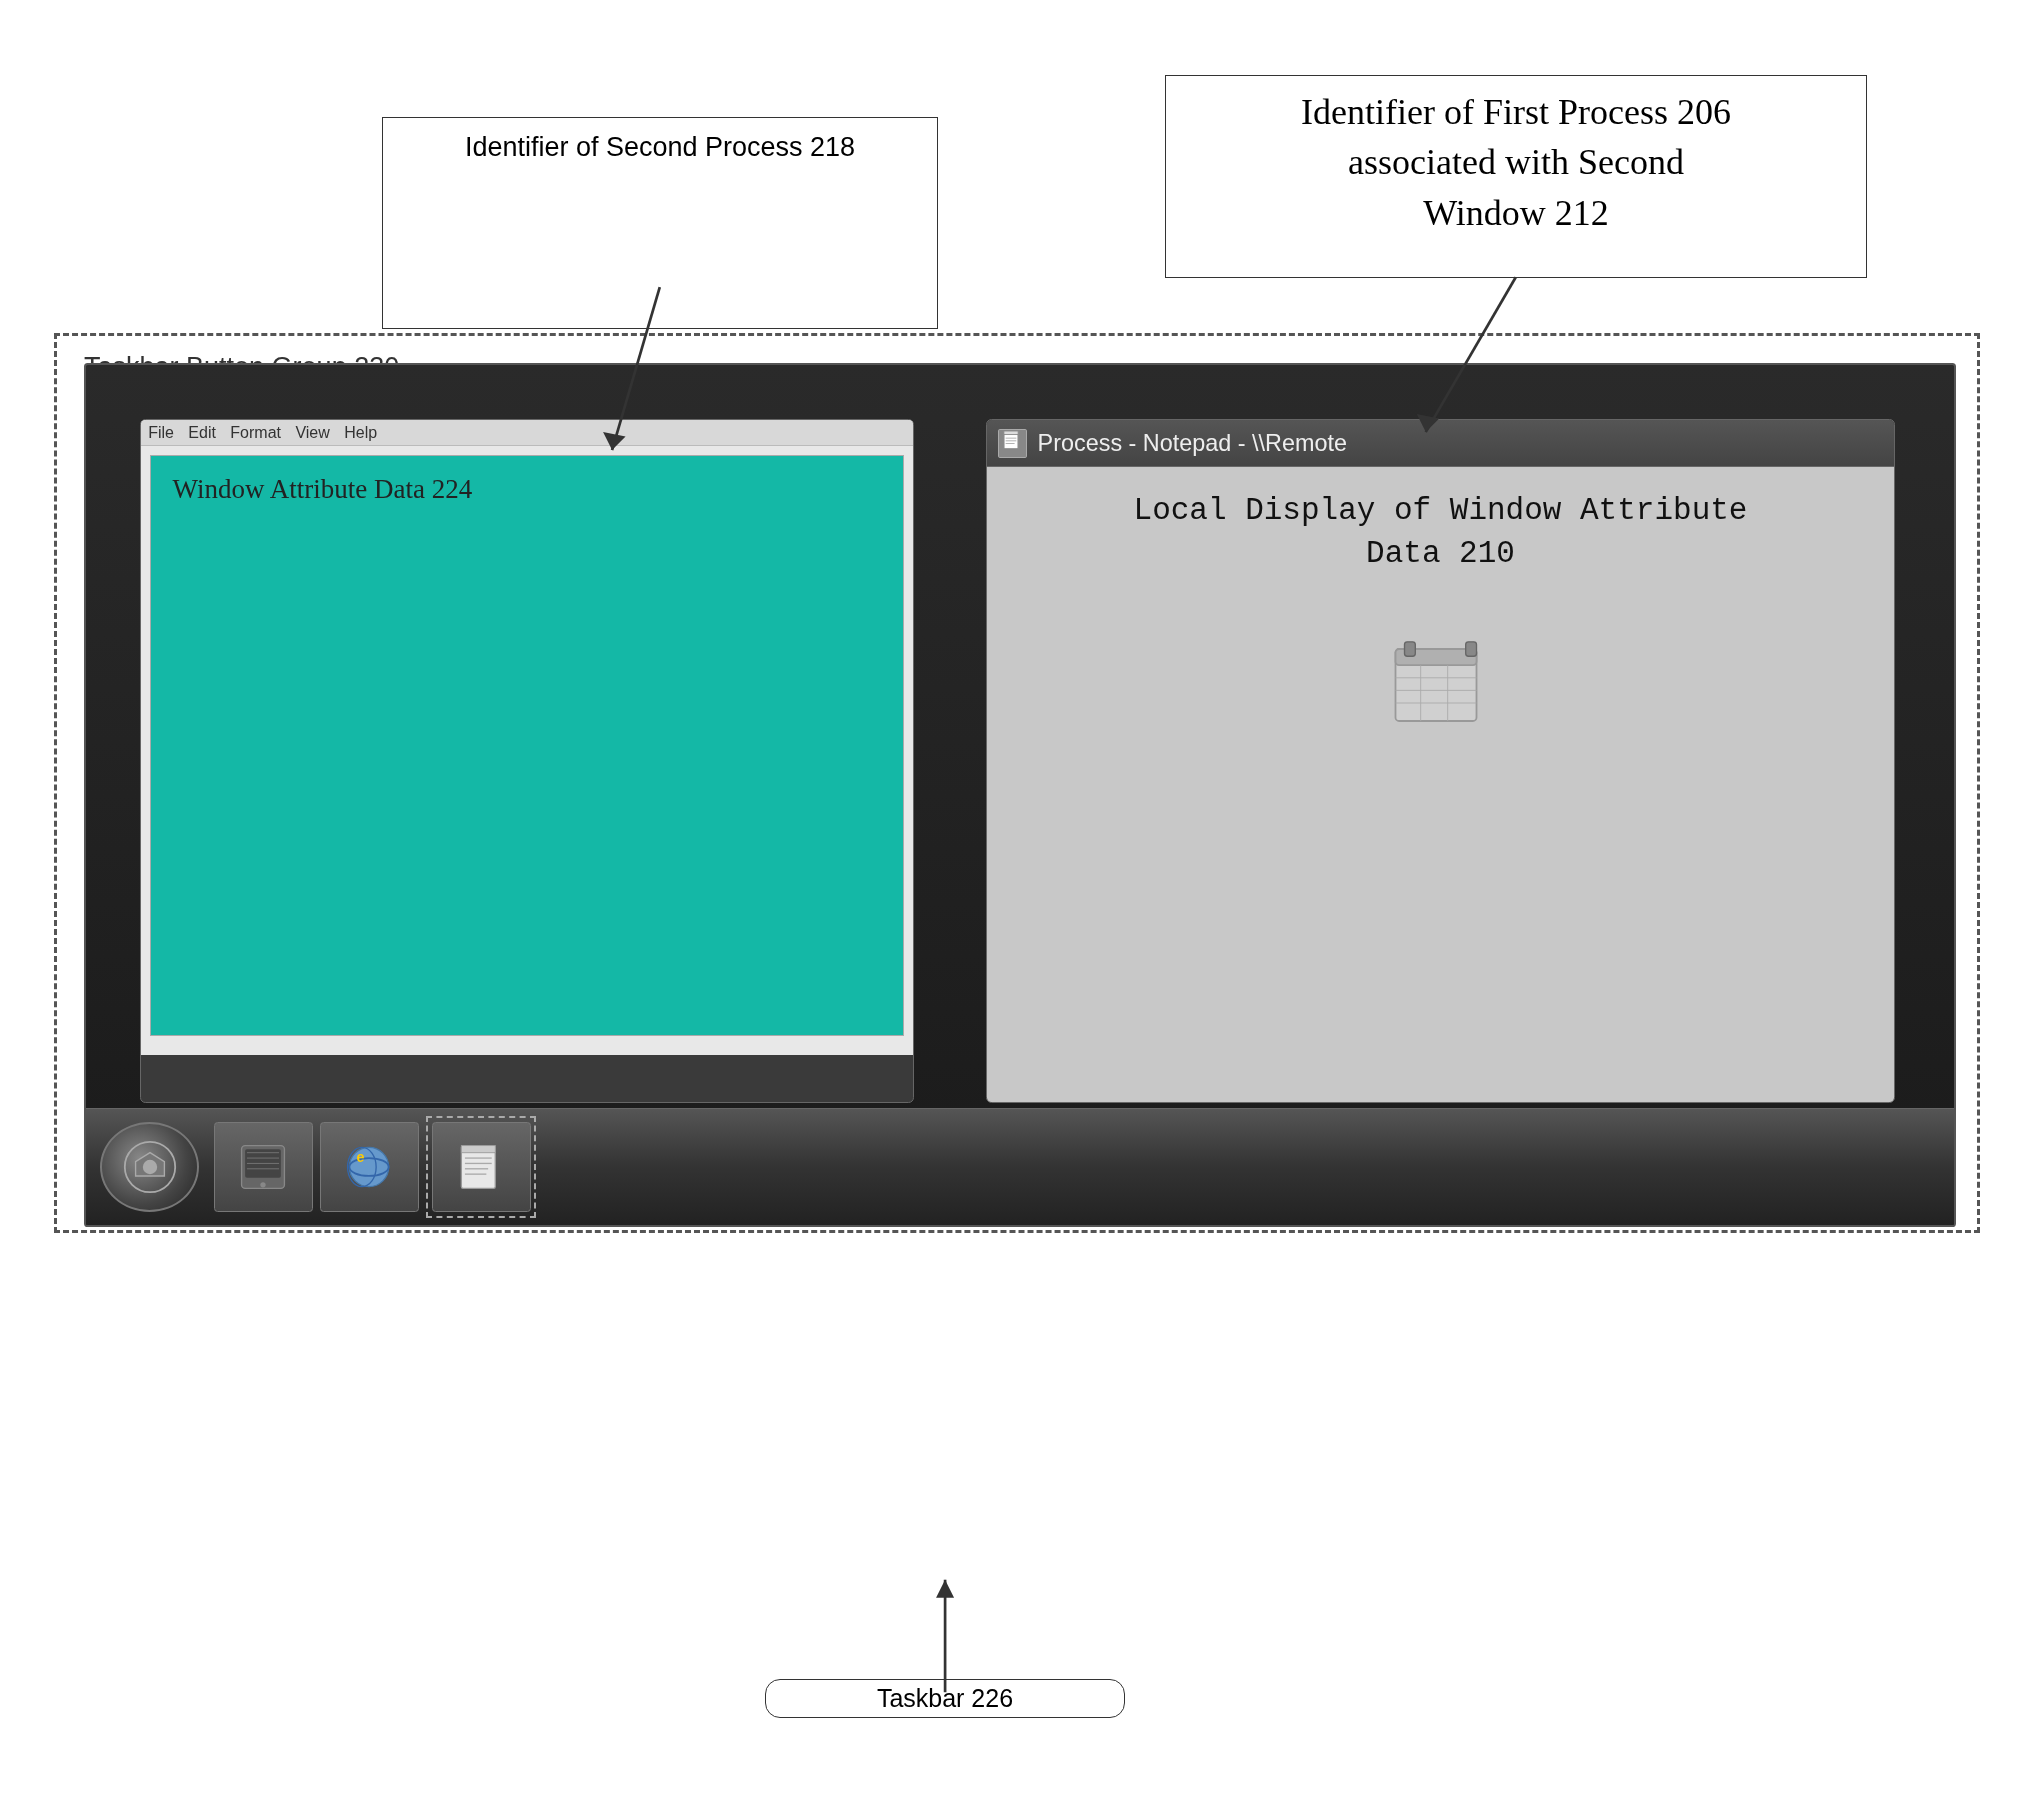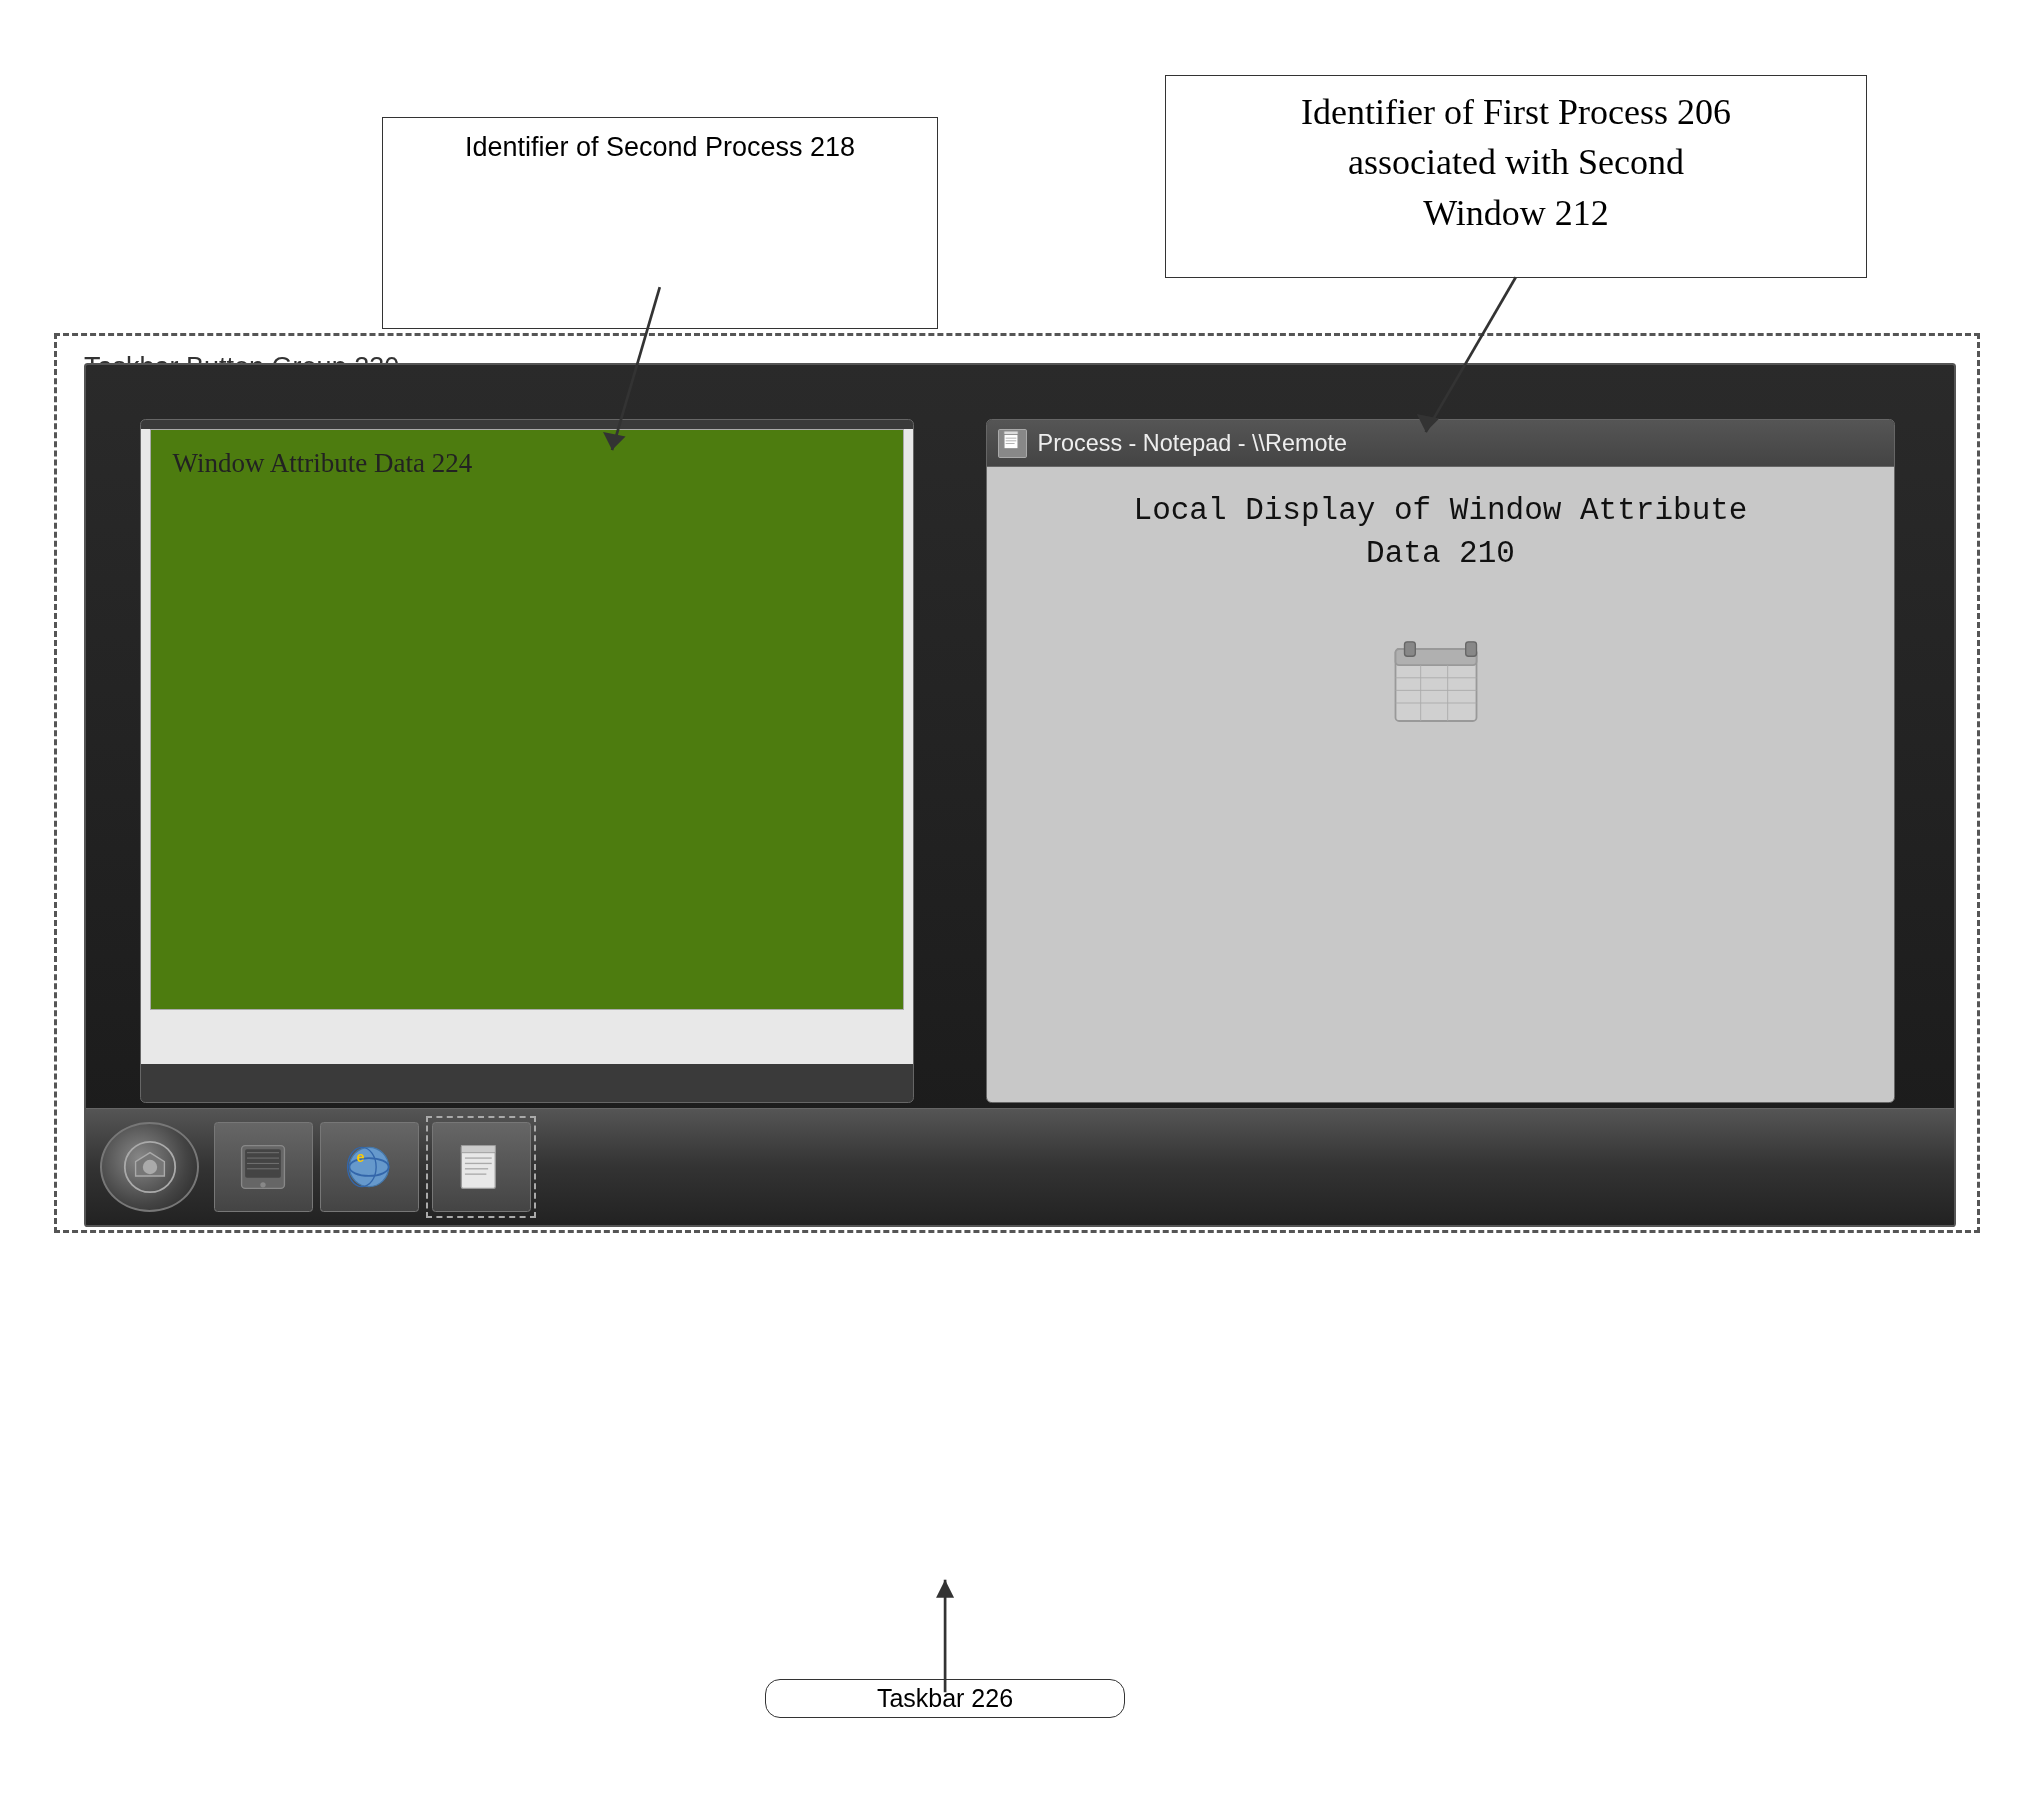--- a/index.html
+++ b/index.html
@@ -122,21 +122,21 @@
       border-bottom: 0.9px solid #bbb;
       font-size: 16px;
       color: #333;
     }
 
     .window-text-area {
       padding: 18px 21.6px;
       font-size: 27px;
       color: #222;
       font-family: 'Times New Roman', serif;
-      background: #4d7c0f;
+      background: #14b8a6;
       margin: 9px;
       height: calc(100% - 54px);
       border: 0.9px solid #aaa;
       overflow: hidden;
     }
 
     
     .window-right {
       position: absolute;
       top: 54px;
@@ -242,20 +242,27 @@
 
 <div class="diagram-container">
 
   <div class="taskbar-button-group">
     <span class="taskbar-button-group-label">Taskbar Button Group 230</span>
 
     <div class="desktop">
 
       <div class="window-left">
         <div class="window-content">
+          <div class="window-menubar">
+            <span>File</span>
+            <span>Edit</span>
+            <span>Format</span>
+            <span>View</span>
+            <span>Help</span>
+          </div>
           <div class="window-text-area">
             <span>Window Attribute Data 224</span>
           </div>
         </div>
       </div>
 
       <div class="window-right">
         <div class="window-titlebar">
           <div class="window-titlebar-icon">
             <svg width="21.6" height="25" viewBox="0 0 24 28">

